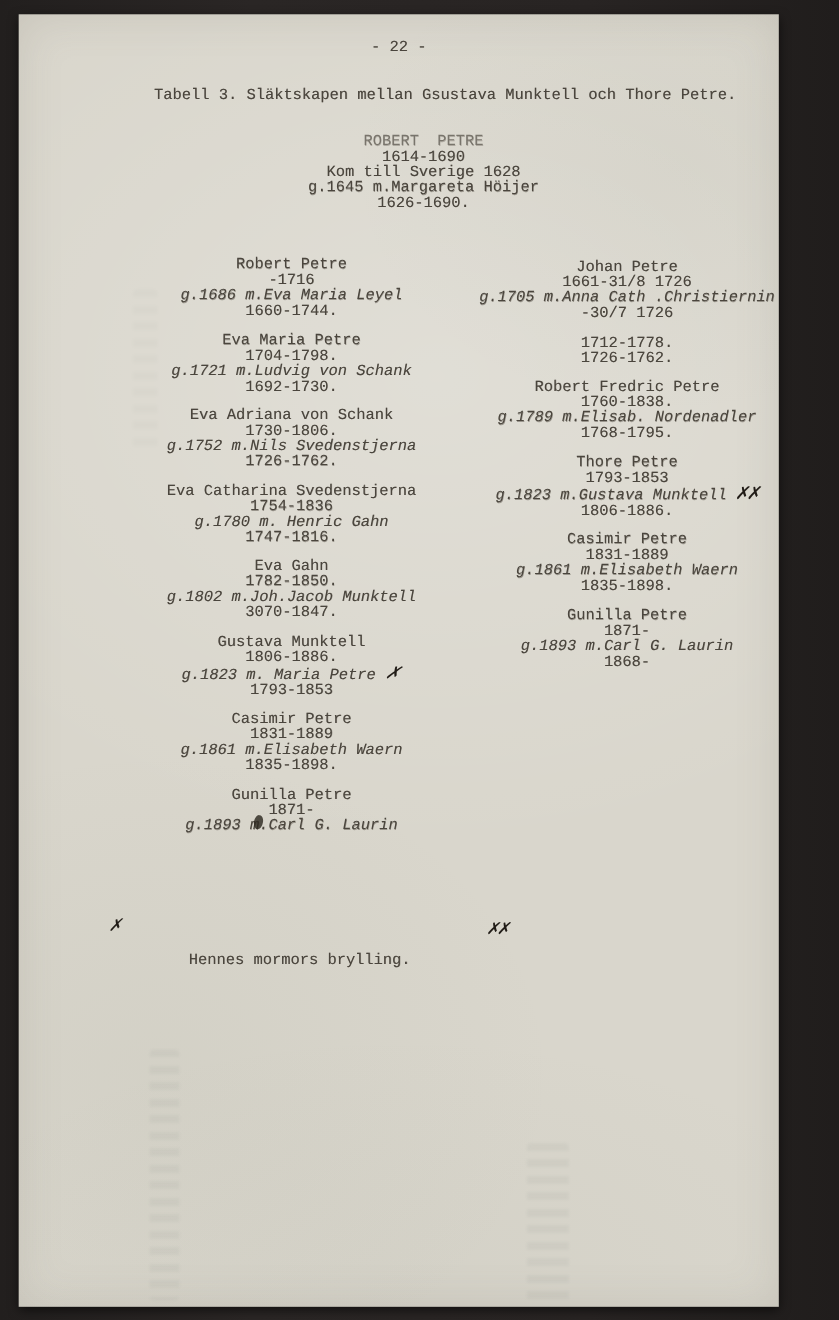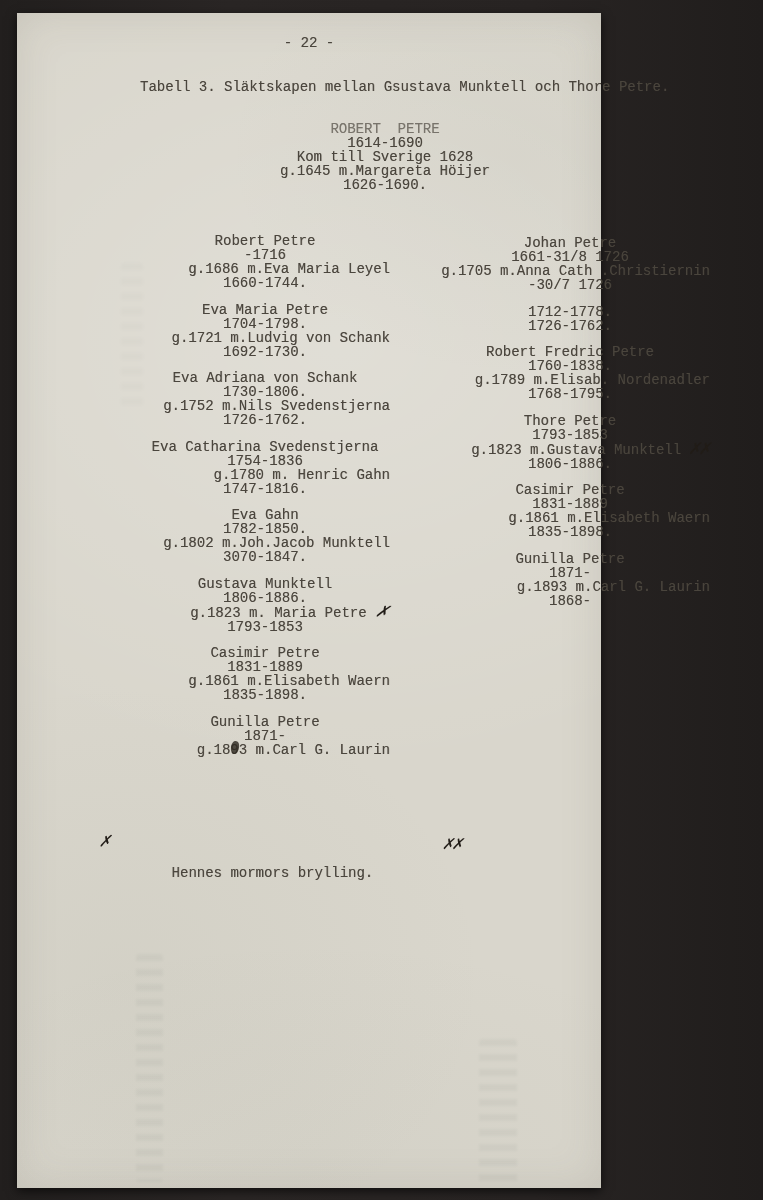--- a/index.html
+++ b/index.html
@@ -4,21 +4,21 @@
 <style>
   html,body{margin:0;padding:0;}
   body{
     width:763px;height:1200px;
     background:#272322;
     background:linear-gradient(90deg,#221f1e 0%,#2a2625 30%,#282423 70%,#201d1c 100%);
     font-family:"Liberation Mono","DejaVu Sans Mono",monospace;
     position:relative;overflow:hidden;
   }
   .paper{
-    position:absolute;left:17px;top:13px;width:584px;height:1175px;
+    position:absolute;left:17px;top:13px;width:691px;height:1175px;
     background:
       radial-gradient(ellipse 900px 700px at 55% 28%, rgba(255,255,255,0.20), transparent 62%),
       radial-gradient(ellipse 520px 420px at 18% 82%, rgba(135,140,122,0.07), transparent 70%),
       radial-gradient(ellipse 420px 320px at 86% 12%, rgba(120,126,110,0.06), transparent 70%),
       radial-gradient(ellipse 600px 300px at 50% 98%, rgba(120,126,112,0.05), transparent 75%),
       #d9d6cc;
     box-shadow:0 3px 10px rgba(0,0,0,0.65), inset 0 0 40px rgba(120,118,105,0.18);
     color:#4a453d;
   }
   .tw{ 
@@ -30,21 +30,21 @@
   .pagenum{position:absolute;left:0;right:0;top:23px;text-align:center;}
   .title{position:absolute;left:123px;top:67px;}
   .rootblock{position:absolute;left:240px;top:109px;width:256px;}
   .rootblock .tw{text-align:center;}
   .rootblock .faded{opacity:0.68;}
   .col{position:absolute;}
   .col-left{left:123px;top:221px;width:250px;}
   .col-right{left:413px;top:223px;width:280px;}
   .entry{margin-bottom:12.5px;}
   .nm,.dt,.sd{text-align:center;}
-  .mr{text-align:right;}
+  .mr{text-align:center;font-style:italic;}
   .hand{
     font-family:"DejaVu Sans",sans-serif;
     color:#211c17;font-size:15px;line-height:14px;
     text-shadow:none;display:inline-block;
   }
   .mark-inline-left{transform:skewX(-24deg) rotate(6deg);margin-left:10px;font-size:16px;}
   .mark-inline-right{letter-spacing:-3px;transform:skewX(-12deg);margin-left:8px;font-size:16px;font-weight:bold;}
   .footnote{position:absolute;}
   .footnote .mark{position:absolute;top:-4px;}
   .fn1 .mark{left:-38px;transform:skewX(-20deg) rotate(-6deg);}

